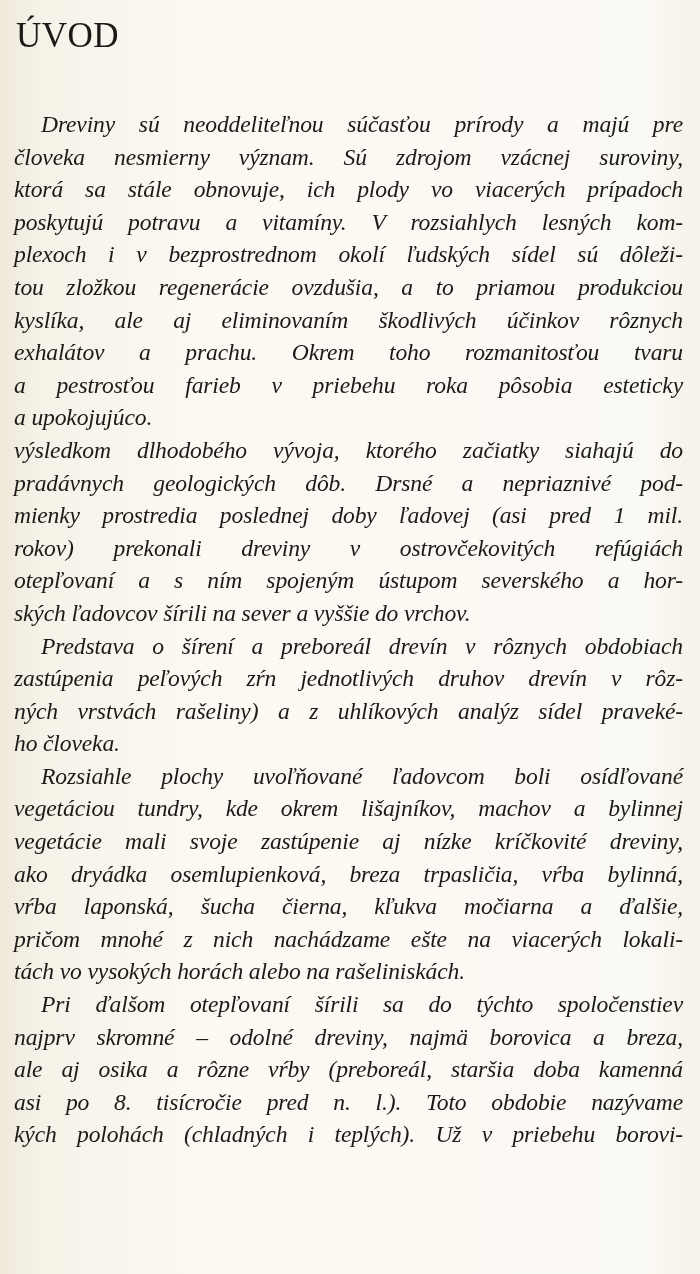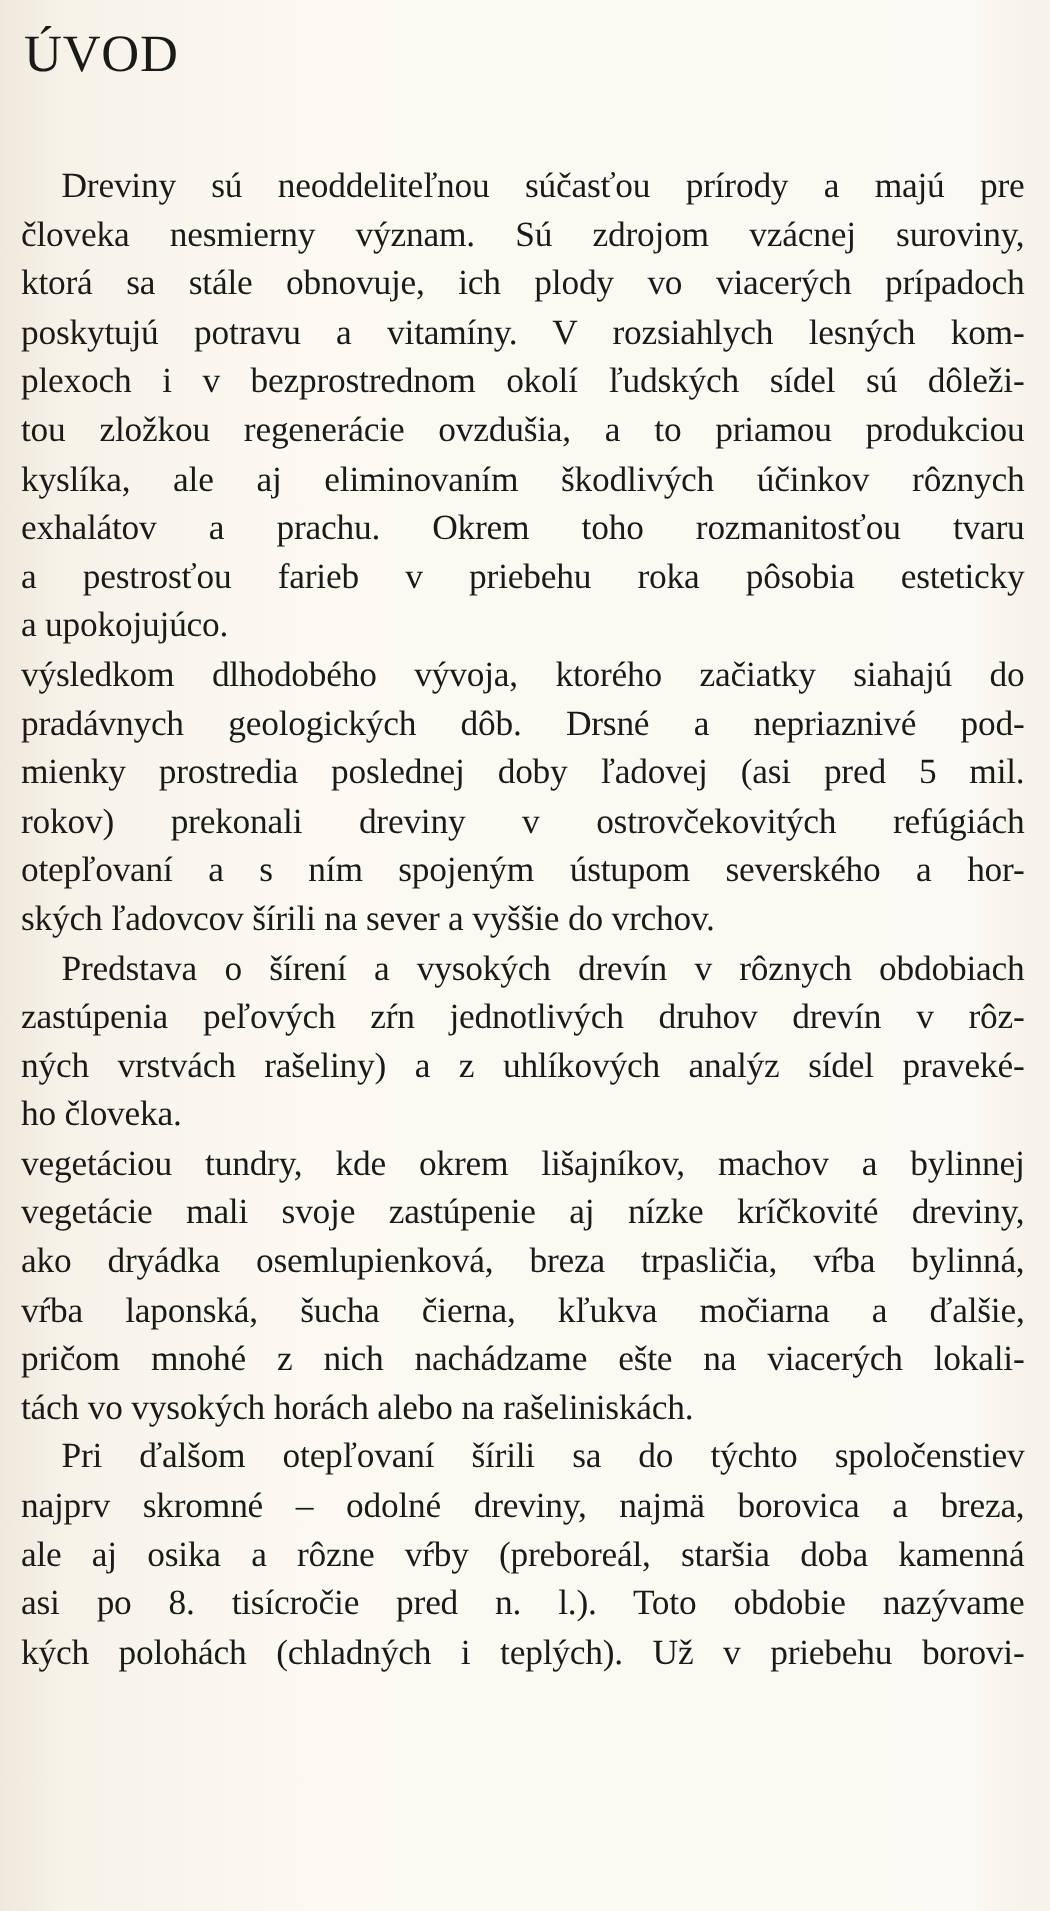--- a/index.html
+++ b/index.html
@@ -28,20 +28,21 @@
     width: 669px;
   }
   .para {
     margin: 0;
     font-size: 23.6px;
     line-height: 32.6px;
     text-align: justify;
     text-indent: 27px;
     hyphens: manual;
     letter-spacing: -0.15px;
+    font-style: italic;
   }
   .line { display: block; text-align: justify; text-align-last: justify; white-space: nowrap; }
   .line.last { text-align-last: left; }
   .line.first { text-indent: 27px; }
 </style>
 </head>
 <body>
 
 <div class="page">
   <h1 class="title">ÚVOD</h1>
@@ -54,32 +55,33 @@
         <span class="line">plexoch i v bezprostrednom okolí ľudských sídel sú dôleži-</span>
         <span class="line">tou zložkou regenerácie ovzdušia, a to priamou produkciou</span>
         <span class="line">kyslíka, ale aj eliminovaním škodlivých účinkov rôznych</span>
         <span class="line">exhalátov a prachu. Okrem toho rozmanitosťou tvaru</span>
         <span class="line">a pestrosťou farieb v priebehu roka pôsobia esteticky</span>
         <span class="line last">a upokojujúco.</span>
       </div>
       <div class="para" style="text-indent: 0px;">
         <span class="line">výsledkom dlhodobého vývoja, ktorého začiatky siahajú do</span>
         <span class="line">pradávnych geologických dôb. Drsné a nepriaznivé pod-</span>
-        <span class="line">mienky prostredia poslednej doby ľadovej (asi pred 5 mil.</span>
+        <span class="line">mienky prostredia poslednej doby ľadovej (asi pred 1 mil.</span>
         <span class="line">rokov) prekonali dreviny v ostrovčekovitých refúgiách</span>
         <span class="line">otepľovaní a s ním spojeným ústupom severského a hor-</span>
         <span class="line last">ských ľadovcov šírili na sever a vyššie do vrchov.</span>
       </div>
       <div class="para" style="text-indent: 0px;">
-        <span class="line first">Predstava o šírení a vysokých drevín v rôznych obdobiach</span>
+        <span class="line first">Predstava o šírení a preboreál drevín v rôznych obdobiach</span>
         <span class="line">zastúpenia peľových zŕn jednotlivých druhov drevín v rôz-</span>
         <span class="line">ných vrstvách rašeliny) a z uhlíkových analýz sídel praveké-</span>
         <span class="line last">ho človeka.</span>
       </div>
       <div class="para" style="text-indent: 0px;">
+        <span class="line first">Rozsiahle plochy uvoľňované ľadovcom boli osídľované</span>
         <span class="line">vegetáciou tundry, kde okrem lišajníkov, machov a bylinnej</span>
         <span class="line">vegetácie mali svoje zastúpenie aj nízke kríčkovité dreviny,</span>
         <span class="line">ako dryádka osemlupienková, breza trpasličia, vŕba bylinná,</span>
         <span class="line">vŕba laponská, šucha čierna, kľukva močiarna a ďalšie,</span>
         <span class="line">pričom mnohé z nich nachádzame ešte na viacerých lokali-</span>
         <span class="line last">tách vo vysokých horách alebo na rašeliniskách.</span>
       </div>
       <div class="para" style="text-indent: 0px;">
         <span class="line first">Pri ďalšom otepľovaní šírili sa do týchto spoločenstiev</span>
         <span class="line">najprv skromné – odolné dreviny, najmä borovica a breza,</span>

